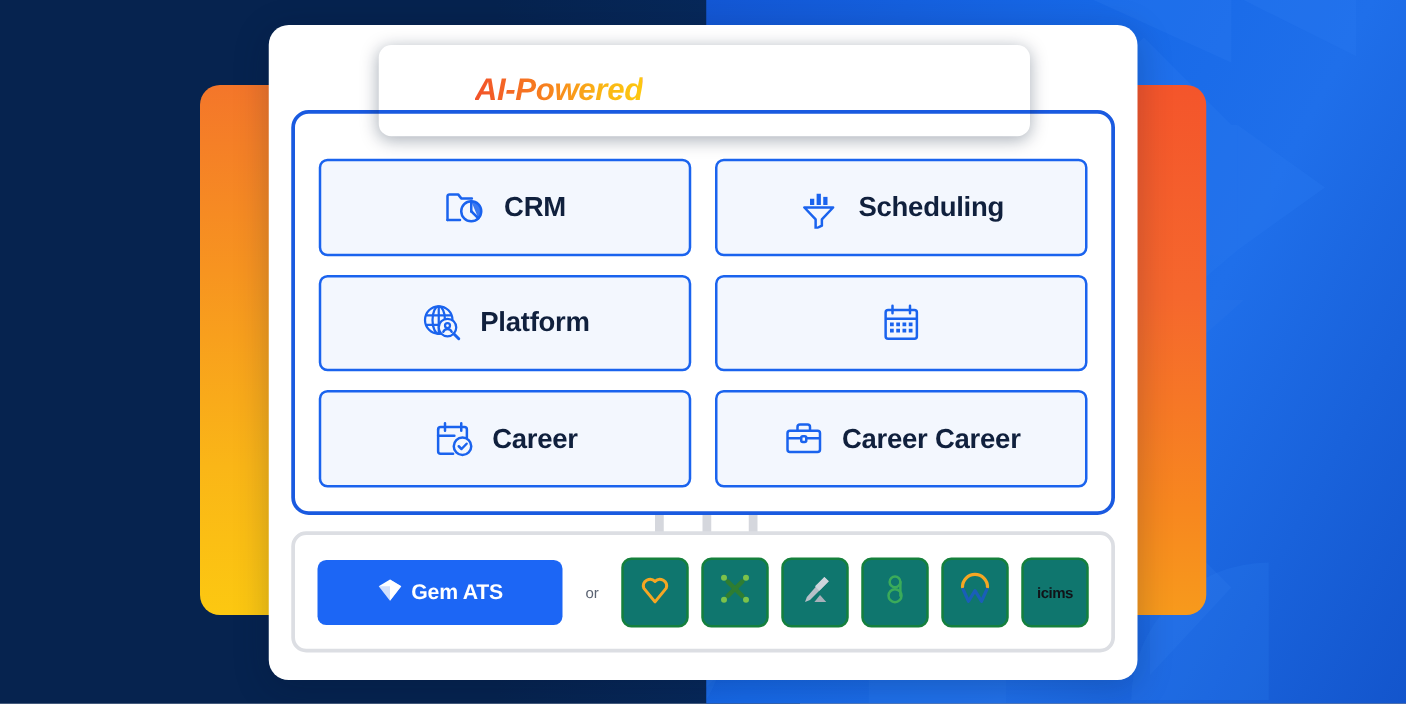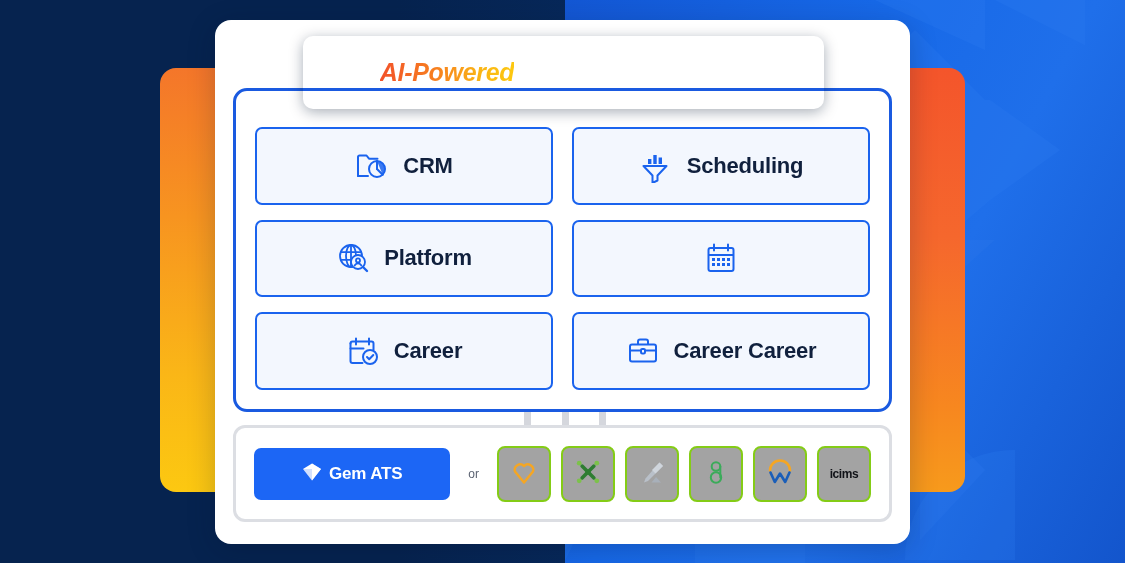--- a/index.html
+++ b/index.html
@@ -180,22 +180,22 @@
     font-size: 12px;
     color: #5b6372;
     padding: 0 4px;
   }
   #ats-logos {
     display: flex;
     gap: 10px;
   }
   .ats-tile {
     width: 54px; height: 56px;
-    background: #a3a3a3;
-    border: 2px solid #84cc16;
+    background: #0f766e;
+    border: 2px solid #15803d;
     border-radius: 8px;
     display: flex;
     align-items: center;
     justify-content: center;
     cursor: pointer;
   }
   .ats-tile .icims-text {
     font-size: 12px;
     font-weight: 700;
     color: #111318;

